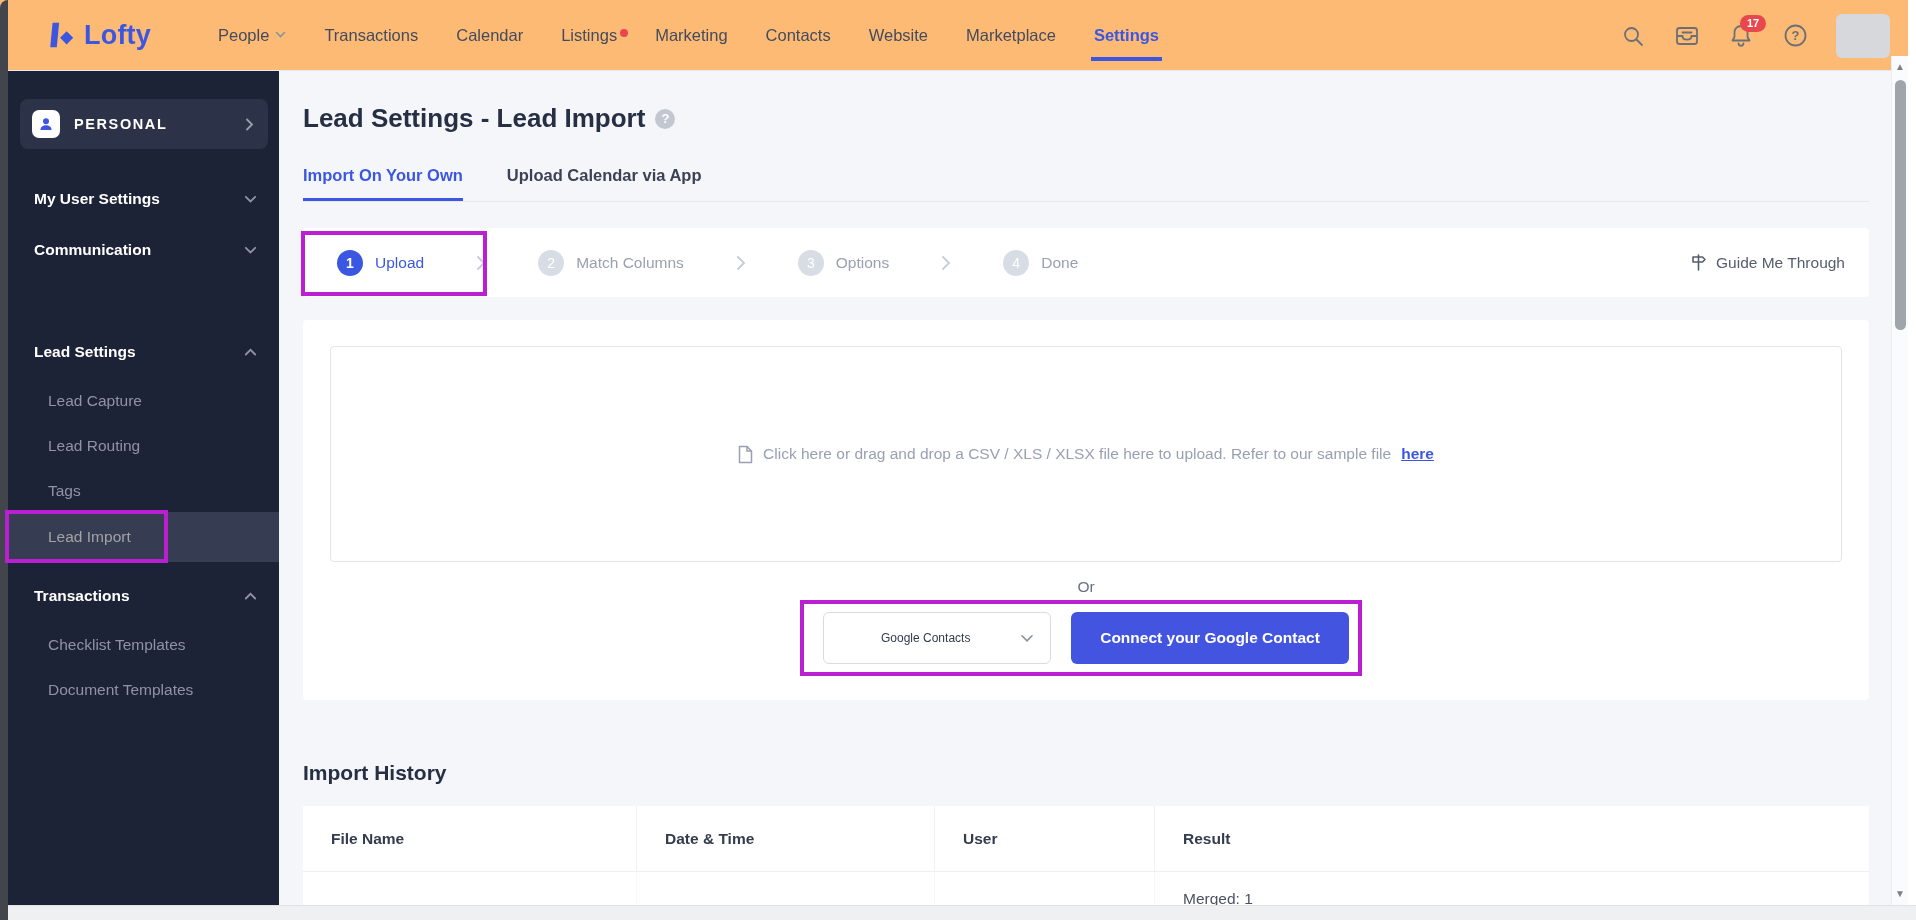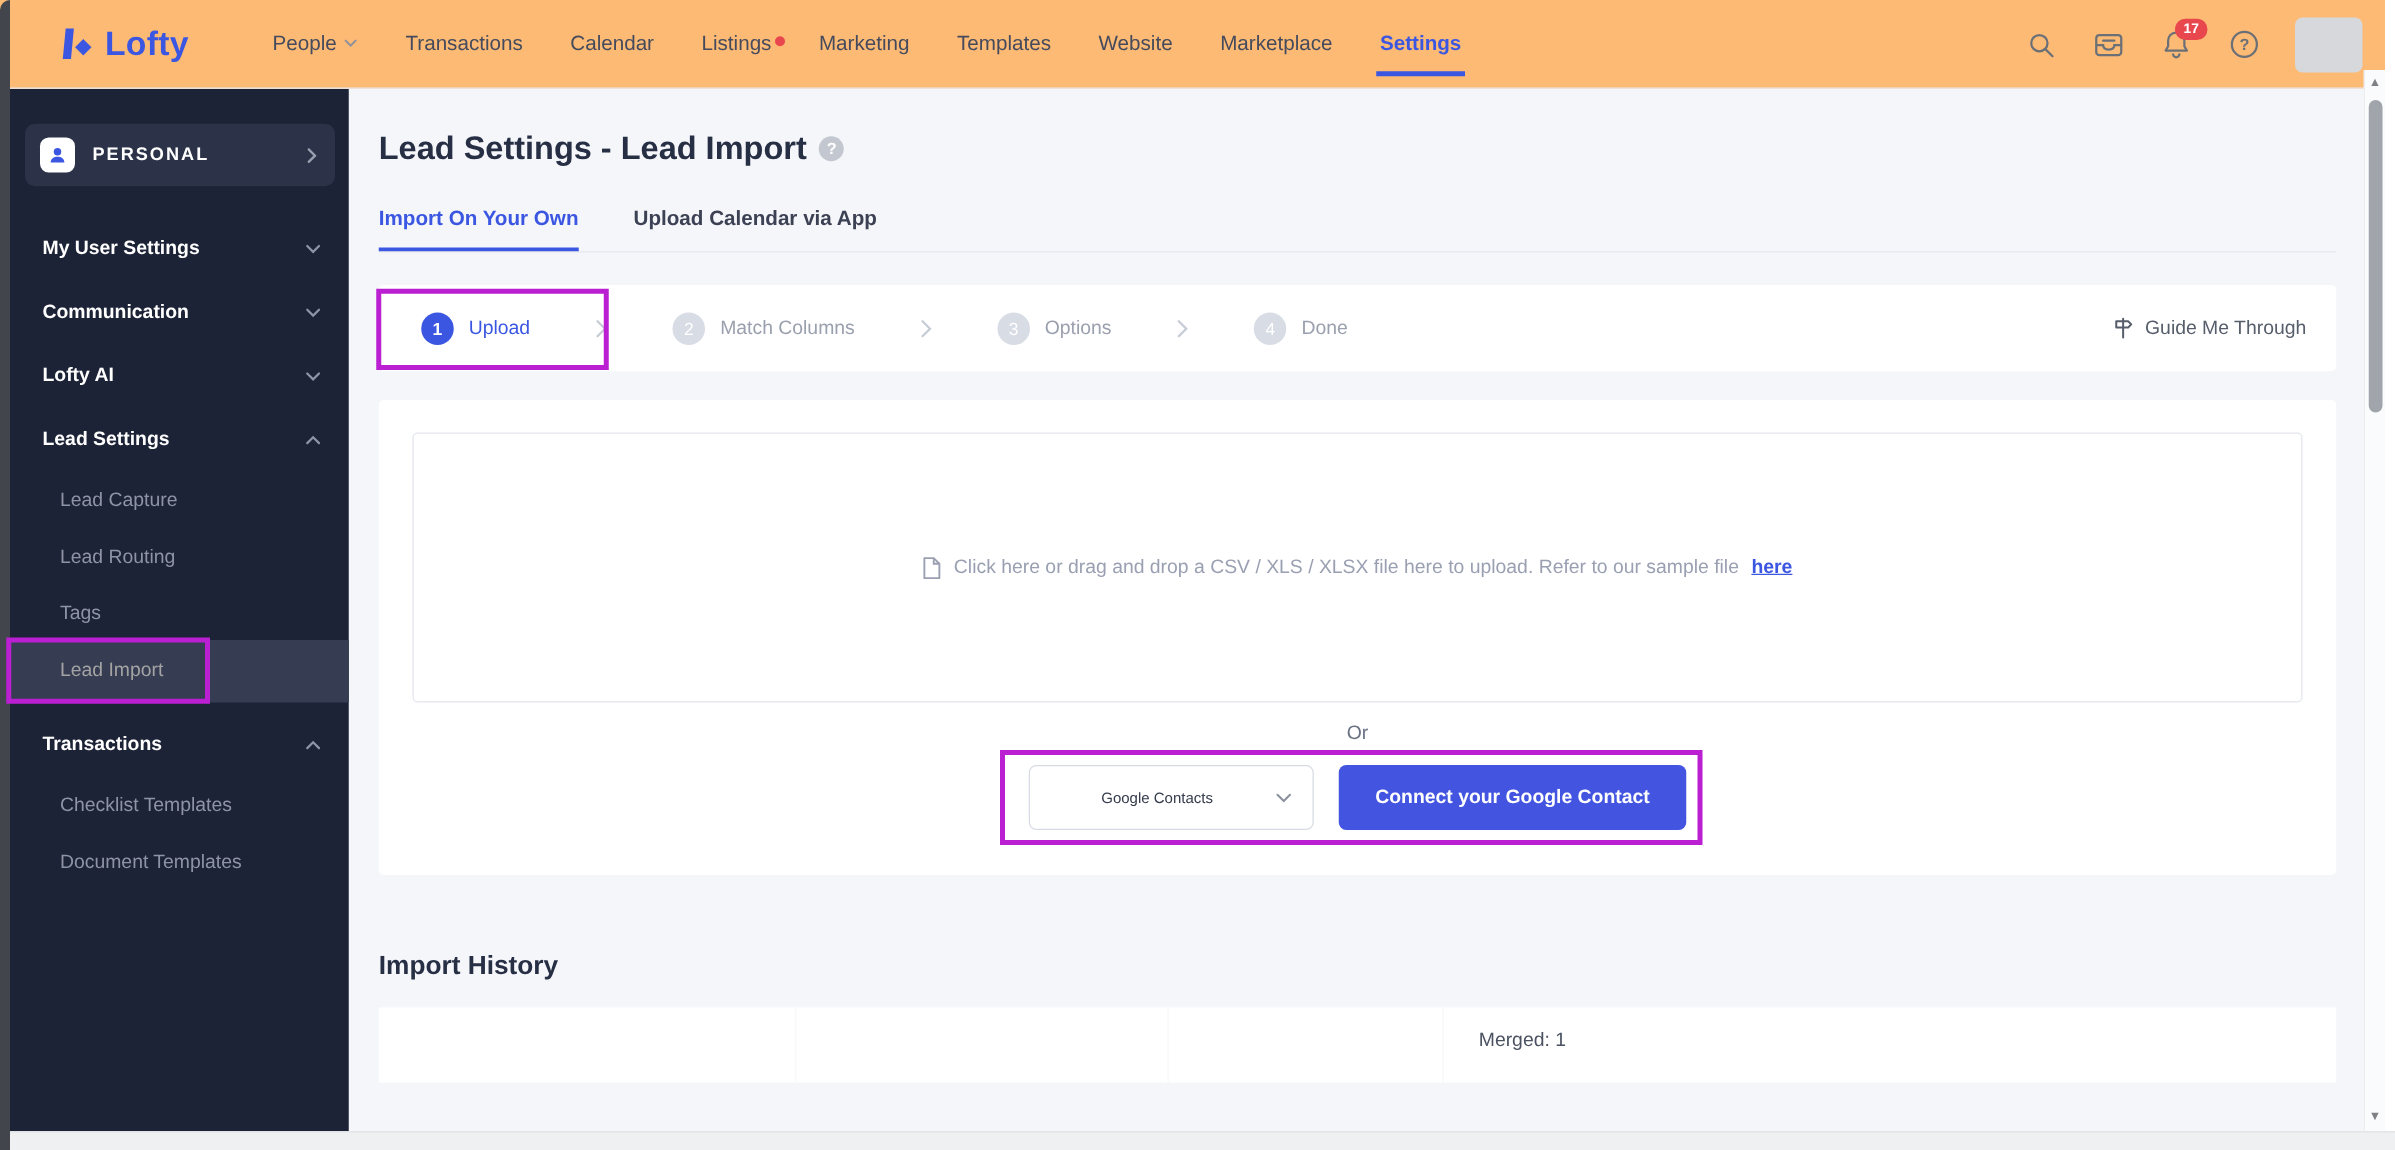--- a/index.html
+++ b/index.html
@@ -123,21 +123,21 @@
           <span>Calendar</span>
         </div>
       <div class="nav-item">
         <span>Listings</span>
         <span class="red-dot"></span>
       </div>
       <div class="nav-item">
           <span>Marketing</span>
         </div>
       <div class="nav-item">
-          <span>Templates</span>
+          <span>Contacts</span>
         </div>
       <div class="nav-item">
           <span>Website</span>
         </div>
       <div class="nav-item">
           <span>Marketplace</span>
         </div>
       <div class="nav-item active">
           <span>Settings</span>
         </div>
@@ -192,28 +192,20 @@
     <div class="side-item side-section" style="top:106px;">
       <span class="lbl">My User Settings</span>
       <span class="side-chevron">
           <svg width="13" height="9" viewBox="0 0 13 9">
             <path d="M1.8 1.8 L6.5 6.5 L11.2 1.8" stroke="#8e94a5" stroke-width="1.8" fill="none" stroke-linecap="round"></path>
           </svg>
         </span>
     </div>
     <div class="side-item side-section" style="top:157px;">
       <span class="lbl">Communication</span>
-      <span class="side-chevron">
-          <svg width="13" height="9" viewBox="0 0 13 9">
-            <path d="M1.8 1.8 L6.5 6.5 L11.2 1.8" stroke="#8e94a5" stroke-width="1.8" fill="none" stroke-linecap="round"></path>
-          </svg>
-        </span>
-    </div>
-    <div class="side-item side-section" style="top:208px;">
-      <span class="lbl">Lofty AI</span>
       <span class="side-chevron">
           <svg width="13" height="9" viewBox="0 0 13 9">
             <path d="M1.8 1.8 L6.5 6.5 L11.2 1.8" stroke="#8e94a5" stroke-width="1.8" fill="none" stroke-linecap="round"></path>
           </svg>
         </span>
     </div>
     <div class="side-item side-section" style="top:259px;">
       <span class="lbl">Lead Settings</span>
       <span class="side-chevron">
           <svg width="13" height="9" viewBox="0 0 13 9">
@@ -324,20 +316,26 @@
               </svg>
           </span>
         </div>
         <button class="btn-primary">Connect your Google Contact</button>
       </div>
     </div>
 
     <h2 class="history-title">Import History</h2>
 
     <div class="history-table">
+      <div class="tr head">
+        <div class="td">File Name</div>
+        <div class="td">Date &amp; Time</div>
+        <div class="td">User</div>
+        <div class="td">Result</div>
+      </div>
       <div class="tr body-row">
         <div class="td"></div>
         <div class="td"></div>
         <div class="td"></div>
         <div class="td">Merged: 1</div>
       </div>
     </div>
   </main>
 
   <div class="frame-left"></div>

